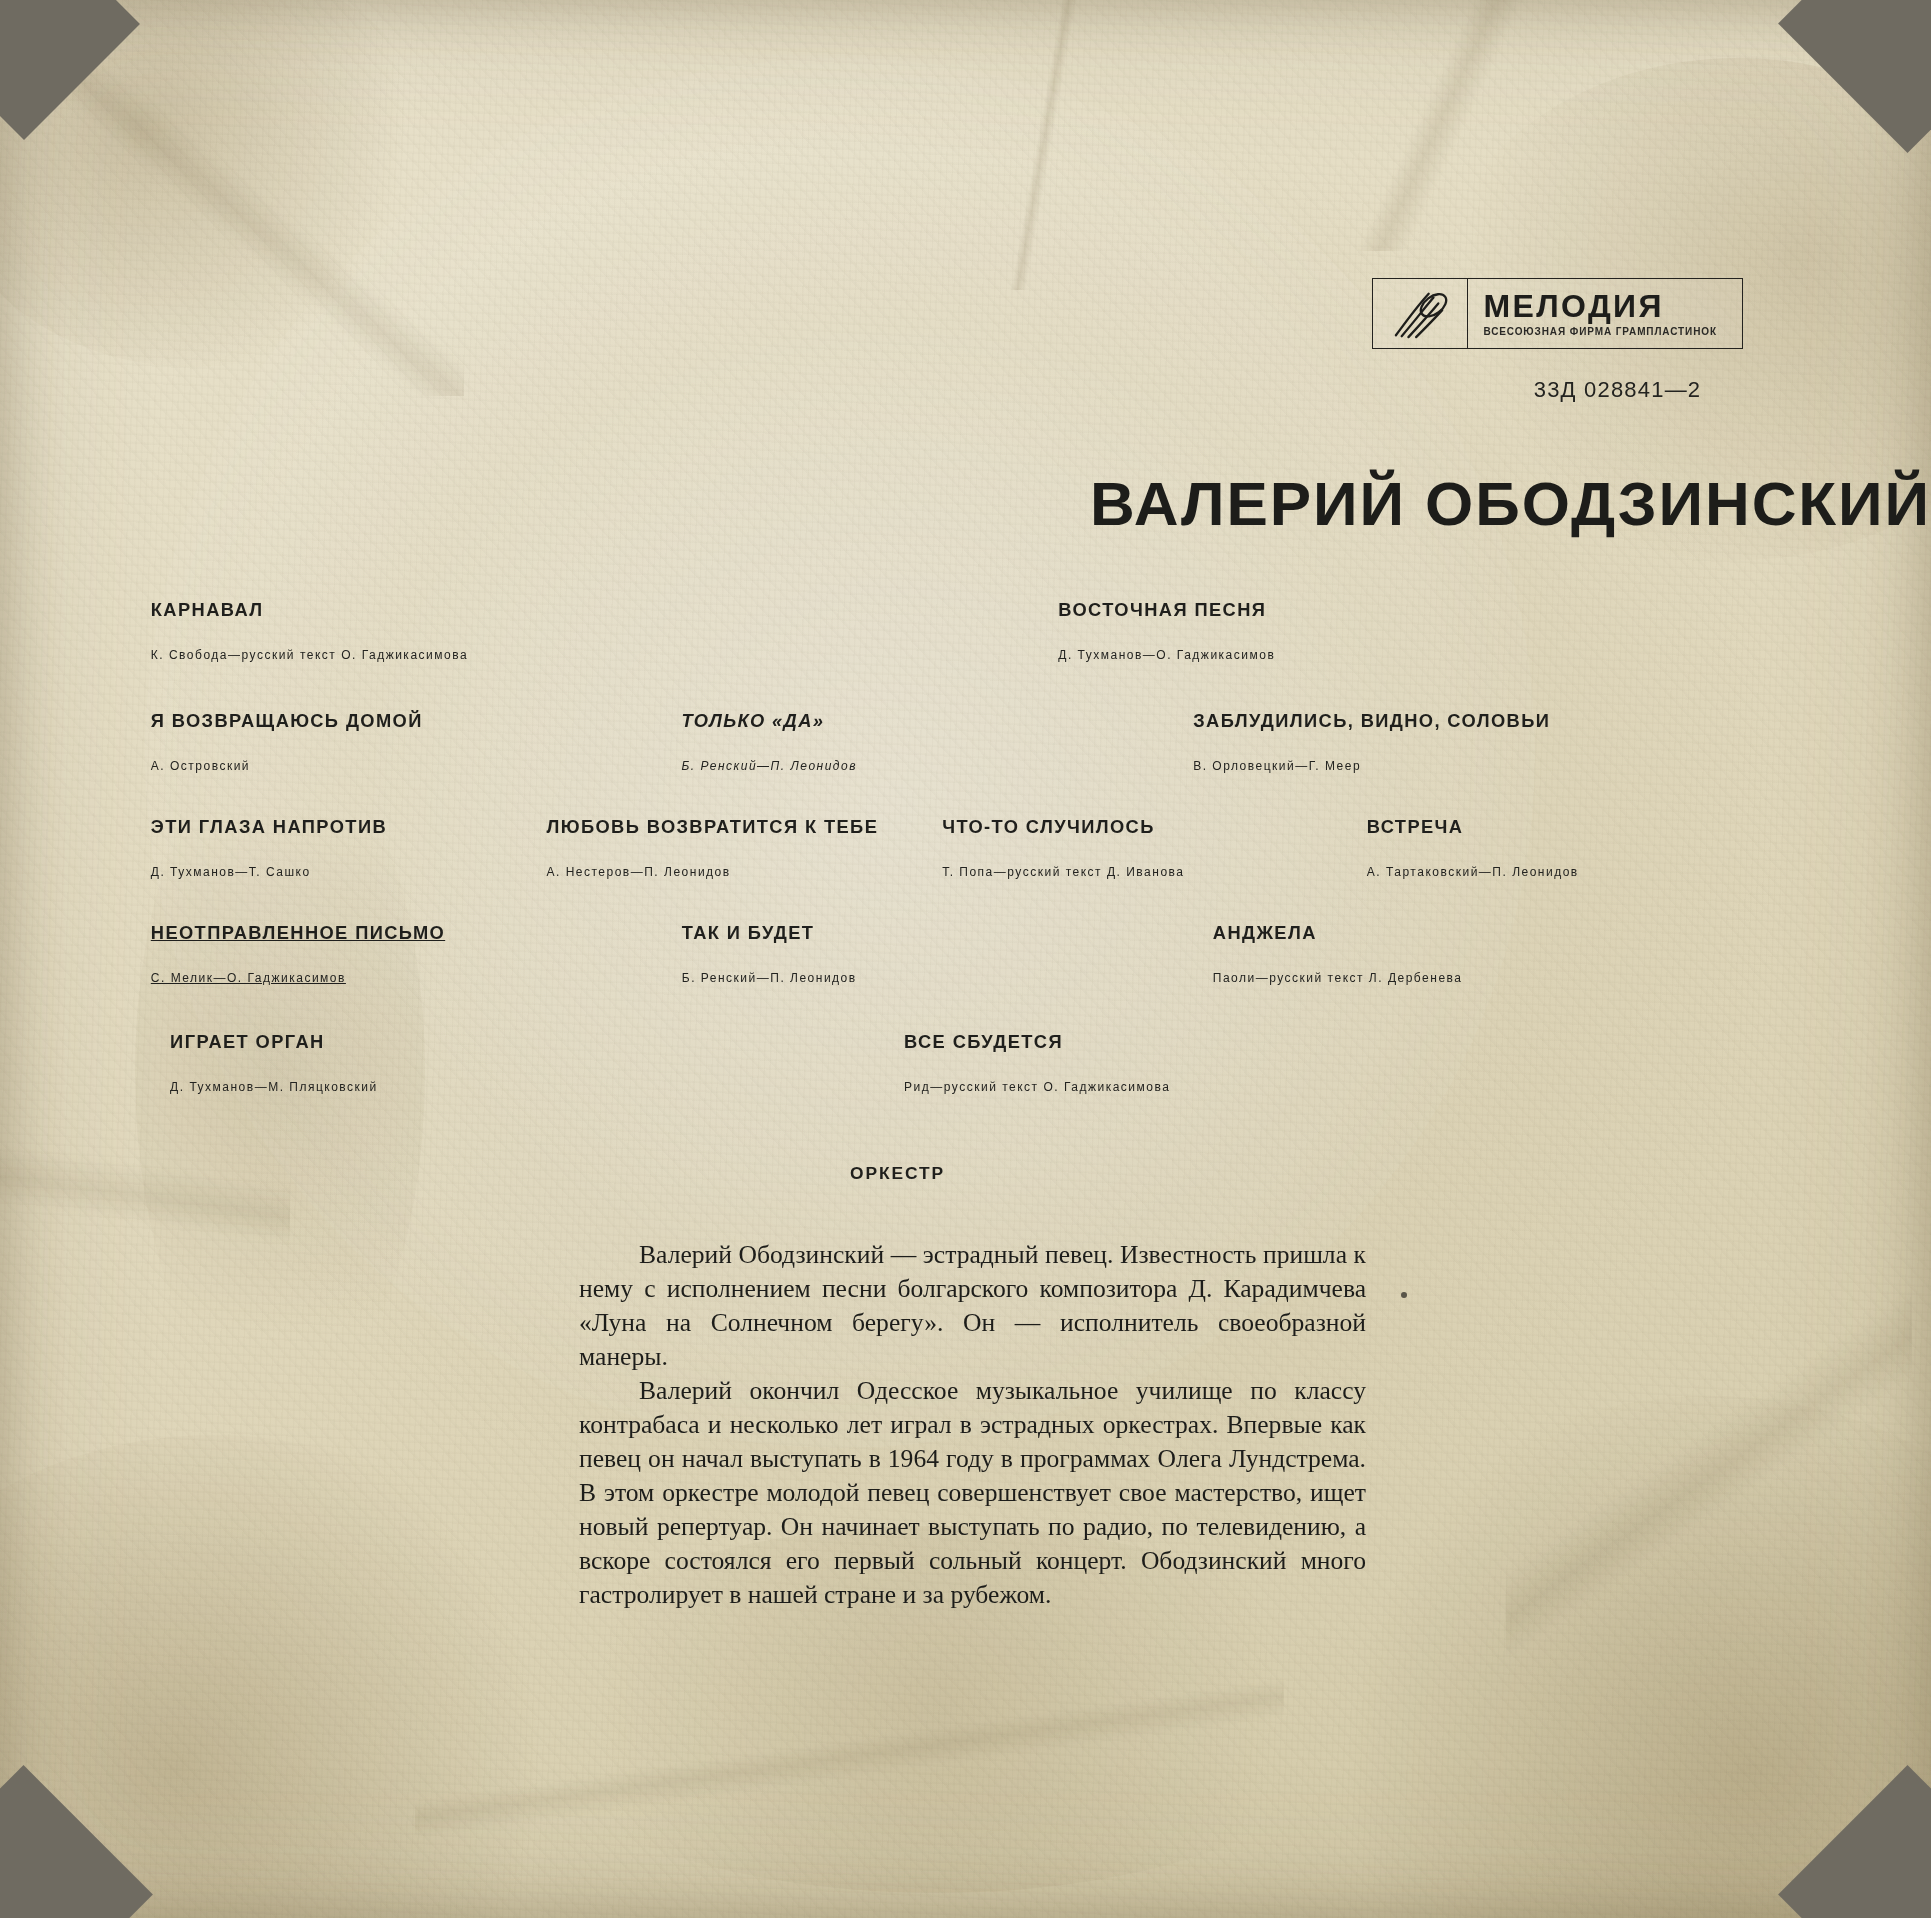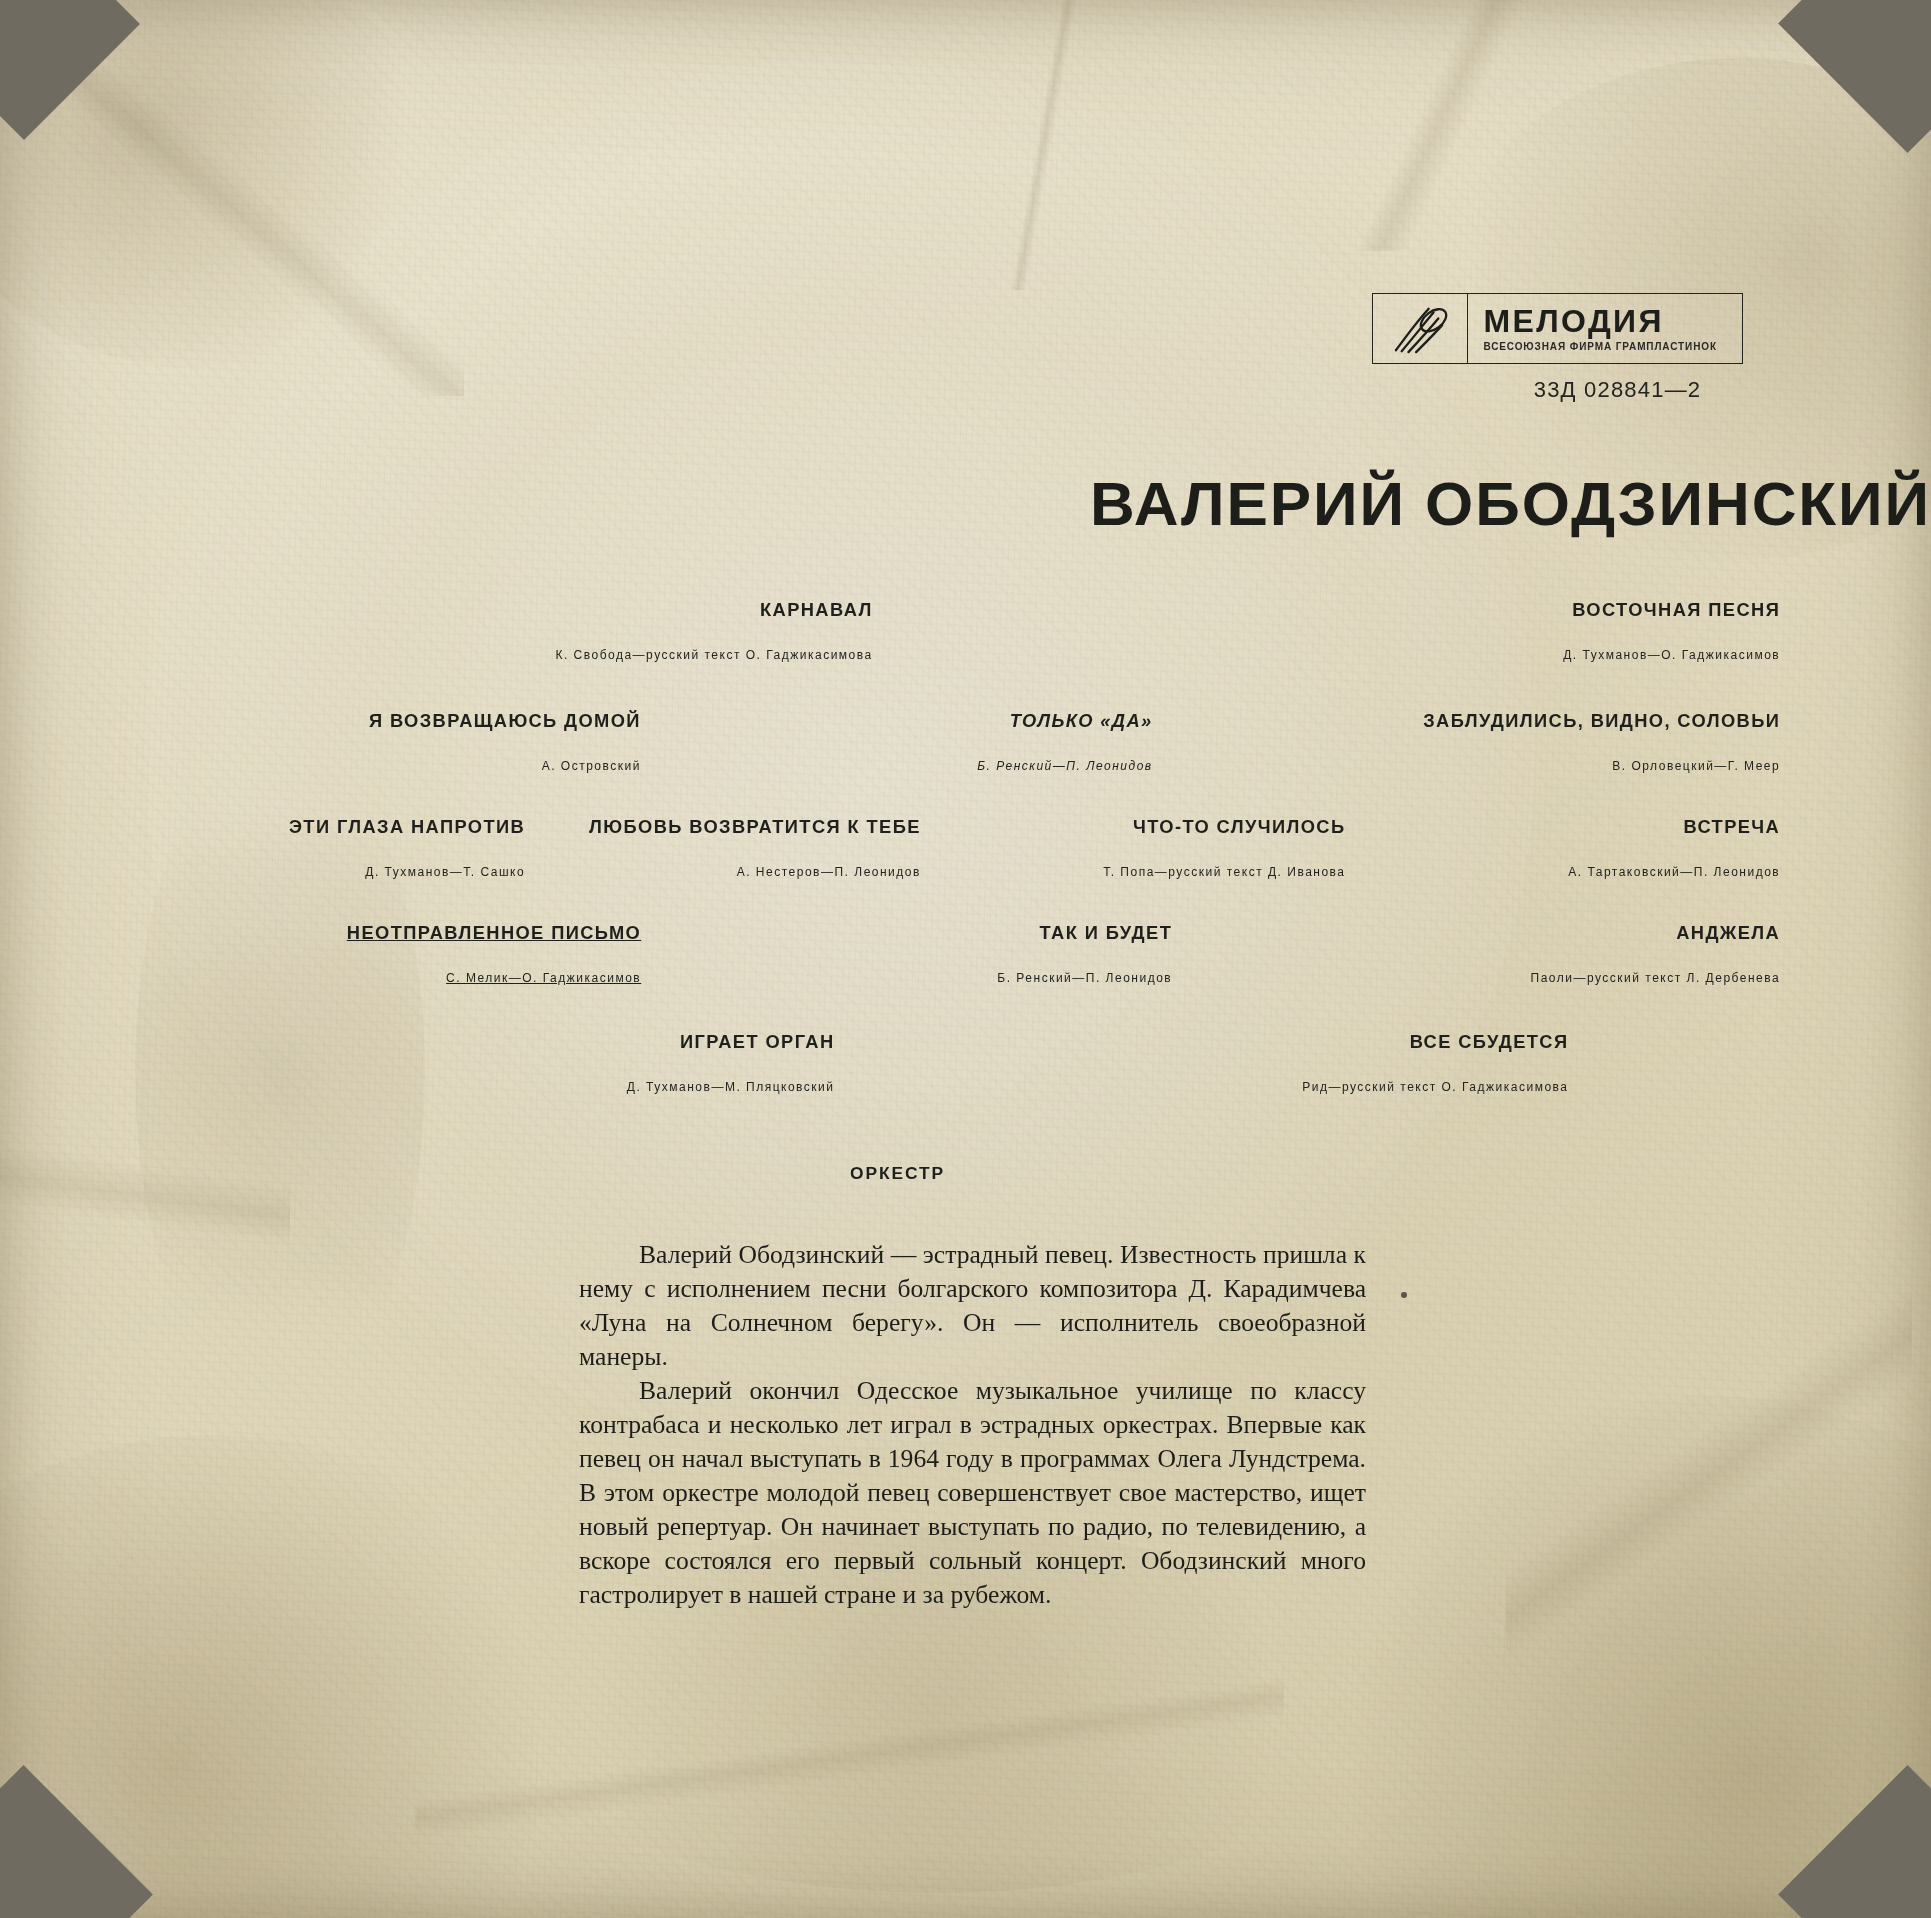--- a/index.html
+++ b/index.html
@@ -107,21 +107,20 @@
     left: 0; top: 0; right: 0; bottom: 0;
     color: #20201e;
   }
 
   
   #logo-block {
     position: absolute;
     left: 1372px;
     top: 278px;
     width: 371px;
-    margin-top: 15px;
   }
   .logo-box {
     border: 1.9px solid #23221f;
     height: 71px;
     display: flex;
     align-items: center;
     box-sizing: border-box;
     background: rgba(255,255,255,0.05);
   }
   .logo-mark {
@@ -179,21 +178,21 @@
 
   
   .track-row {
     position: absolute;
     left: 145px;
     width: 1641px;
     display: flex;
   }
   .track-cell {
     box-sizing: border-box;
-    text-align: right;
+    text-align: left;
     padding: 0 5.8px;
   }
   .track-title {
     font-size: 18.3px;
     font-weight: 700;
     letter-spacing: 1.4px;
     color: #1f1f1c;
     white-space: nowrap;
   }
   .track-credit {

